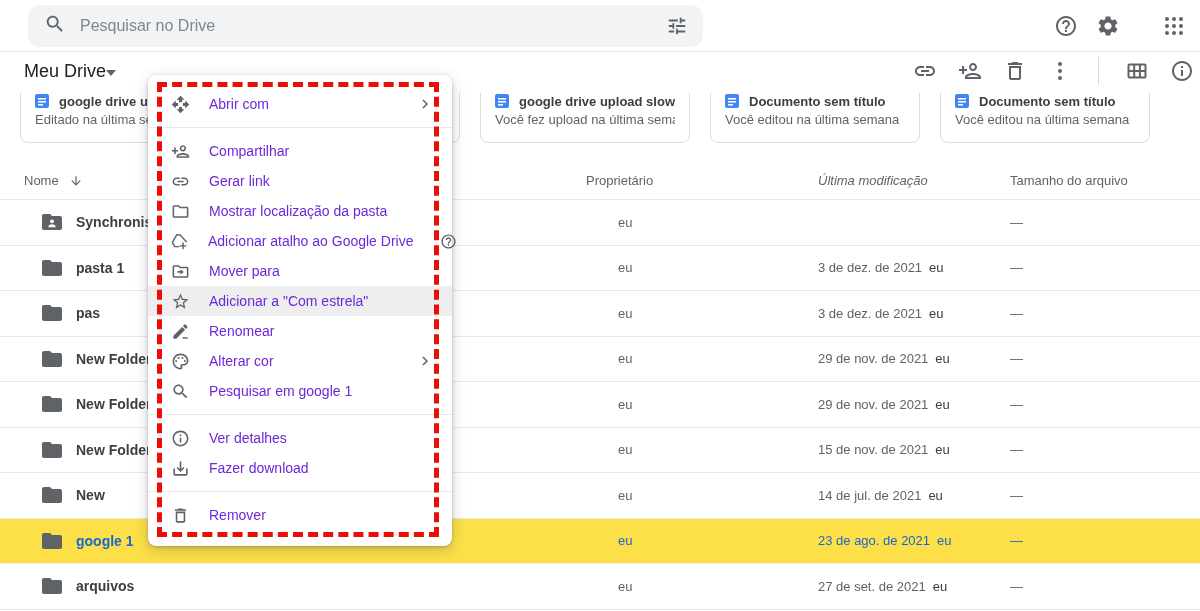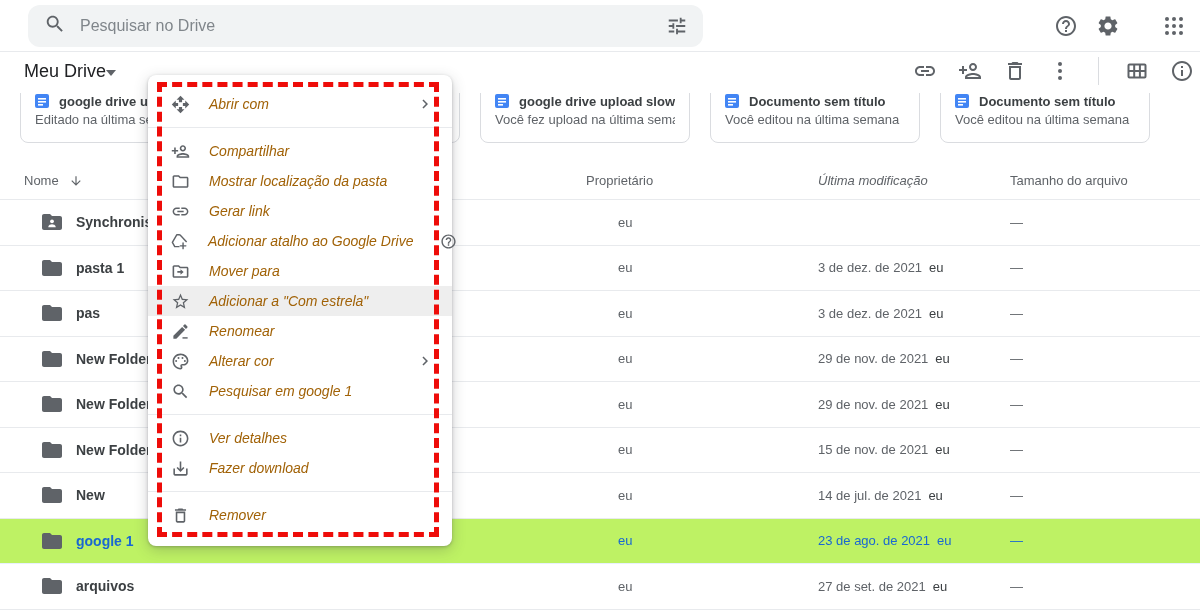--- a/index.html
+++ b/index.html
@@ -47,29 +47,29 @@
   .col-owner { left:586px; } .col-mod { left:818px;font-style:italic; } .col-size { left:1010px; }
 
   .rows { position:absolute; top:200px; left:0; right:0; }
   .row { position:relative; height:45.5px; border-bottom:1px solid #e8eaed; cursor:pointer; }
   .cell-name { position:absolute; left:40px; top:0; height:100%; display:flex; align-items:center; gap:10px; }
   .cell-name .nm { font-size:14px; font-weight:700; color:#3c4043; margin-left:2px; }
   .cell { position:absolute; top:0; height:100%; display:flex; align-items:center;
     font-size:13px; color:#5f6368; }
   .c-owner { left:618px; } .c-mod { left:818px; } .c-size { left:1010px; }
   .mod-by { margin-left:7px; color:#3c4043; }
-  .row.sel { background:#bef264; border-bottom-color:#e8f0fe; }
+  .row.sel { background:#fde047; border-bottom-color:#e8f0fe; }
   .row.sel .nm, .row.sel .cell, .row.sel .mod-by { color:#1967d2; }
 
   
   .menu { position:absolute; left:148px; top:75px; width:304px; background:#fff;
     border-radius:8px; padding:14px 0 16px;
     box-shadow:0 1px 3px rgba(60,64,67,.3), 0 4px 14px rgba(60,64,67,.25); z-index:20; }
   .mi { height:30px; display:flex; align-items:center; padding:0 18px 0 22px; gap:19px; cursor:pointer; }
-  .mi .lbl { font-size:14px; color:#a16207; white-space:nowrap;font-style:italic; }
+  .mi .lbl { font-size:14px; color:#6d28d9; white-space:nowrap; }
   .mi.hl { background:#eeeeee; }
   .mi .trail { margin-left:auto; display:flex; align-items:center; }
   .mi .helpq { margin-left:8px; display:flex; align-items:center; }
   .msep { border-top:1px solid #e8eaed; margin:8px 0; }
   .red-annotation { position:absolute; left:9px; right:13px; top:7px; bottom:9px;
     border:5px dashed #ee0c09; pointer-events:none; z-index:25; }
   .micon { width:20px; height:20px; display:flex; align-items:center; justify-content:center; }
   .micon svg { display:block; }
 </style>
 </head>
@@ -395,33 +395,33 @@
         <svg width="19" height="19" viewBox="0 0 24 24" fill="#5f6368">
             <path d="M15 12c2.21 0 4-1.79 4-4s-1.79-4-4-4-4 1.79-4 4 1.79 4 4 4zm0-6c1.1 0 2 .9 2 2s-.9 2-2 2-2-.9-2-2 .9-2 2-2zm0 8c-2.67 0-8 1.34-8 4v2h16v-2c0-2.66-5.33-4-8-4zm-6 4c.22-.72 3.31-2 6-2 2.7 0 5.8 1.29 6 2H9zM6 15v-3h3v-2H6V7H4v3H1v2h3v3h2z"></path>
           </svg>
       </span>
       <span class="lbl">Compartilhar</span>
     </div>
 
     <div class="mi">
       <span class="micon">
         <svg width="19" height="19" viewBox="0 0 24 24" fill="#5f6368">
+            <path d="M3.9 12c0-1.71 1.39-3.1 3.1-3.1h4V7H7c-2.76 0-5 2.24-5 5s2.24 5 5 5h4v-1.9H7c-1.71 0-3.1-1.39-3.1-3.1zM8 13h8v-2H8v2zm9-6h-4v1.9h4c1.71 0 3.1 1.39 3.1 3.1s-1.39 3.1-3.1 3.1h-4V17h4c2.76 0 5-2.24 5-5s-2.24-5-5-5z"></path>
+          </svg>
+      </span>
+      <span class="lbl">Gerar link</span>
+    </div>
+
+    <div class="mi">
+      <span class="micon">
+        <svg width="19" height="19" viewBox="0 0 24 24" fill="#5f6368">
             <path d="M20 6h-8l-2-2H4c-1.1 0-2 .9-2 2v12c0 1.1.9 2 2 2h16c1.1 0 2-.9 2-2V8c0-1.1-.9-2-2-2zm0 12H4V6h5.17l2 2H20v10z"></path>
           </svg>
       </span>
       <span class="lbl">Mostrar localização da pasta</span>
-    </div>
-
-    <div class="mi">
-      <span class="micon">
-        <svg width="19" height="19" viewBox="0 0 24 24" fill="#5f6368">
-            <path d="M3.9 12c0-1.71 1.39-3.1 3.1-3.1h4V7H7c-2.76 0-5 2.24-5 5s2.24 5 5 5h4v-1.9H7c-1.71 0-3.1-1.39-3.1-3.1zM8 13h8v-2H8v2zm9-6h-4v1.9h4c1.71 0 3.1 1.39 3.1 3.1s-1.39 3.1-3.1 3.1h-4V17h4c2.76 0 5-2.24 5-5s-2.24-5-5-5z"></path>
-          </svg>
-      </span>
-      <span class="lbl">Gerar link</span>
     </div>
 
     <div class="mi">
       <span class="micon">
         <svg width="19" height="19" viewBox="0 0 24 24" fill="none" stroke="#5f6368" stroke-width="1.8" stroke-linejoin="round">
           <path d="M12.5 3.5h-4L3 13l3 5.5h6"></path>
             <path d="M12.5 3.5L21 12.5"></path>
           <path d="M16.5 14v7M13 17.5h7" stroke-linecap="round"></path>
         </svg>
       </span>

